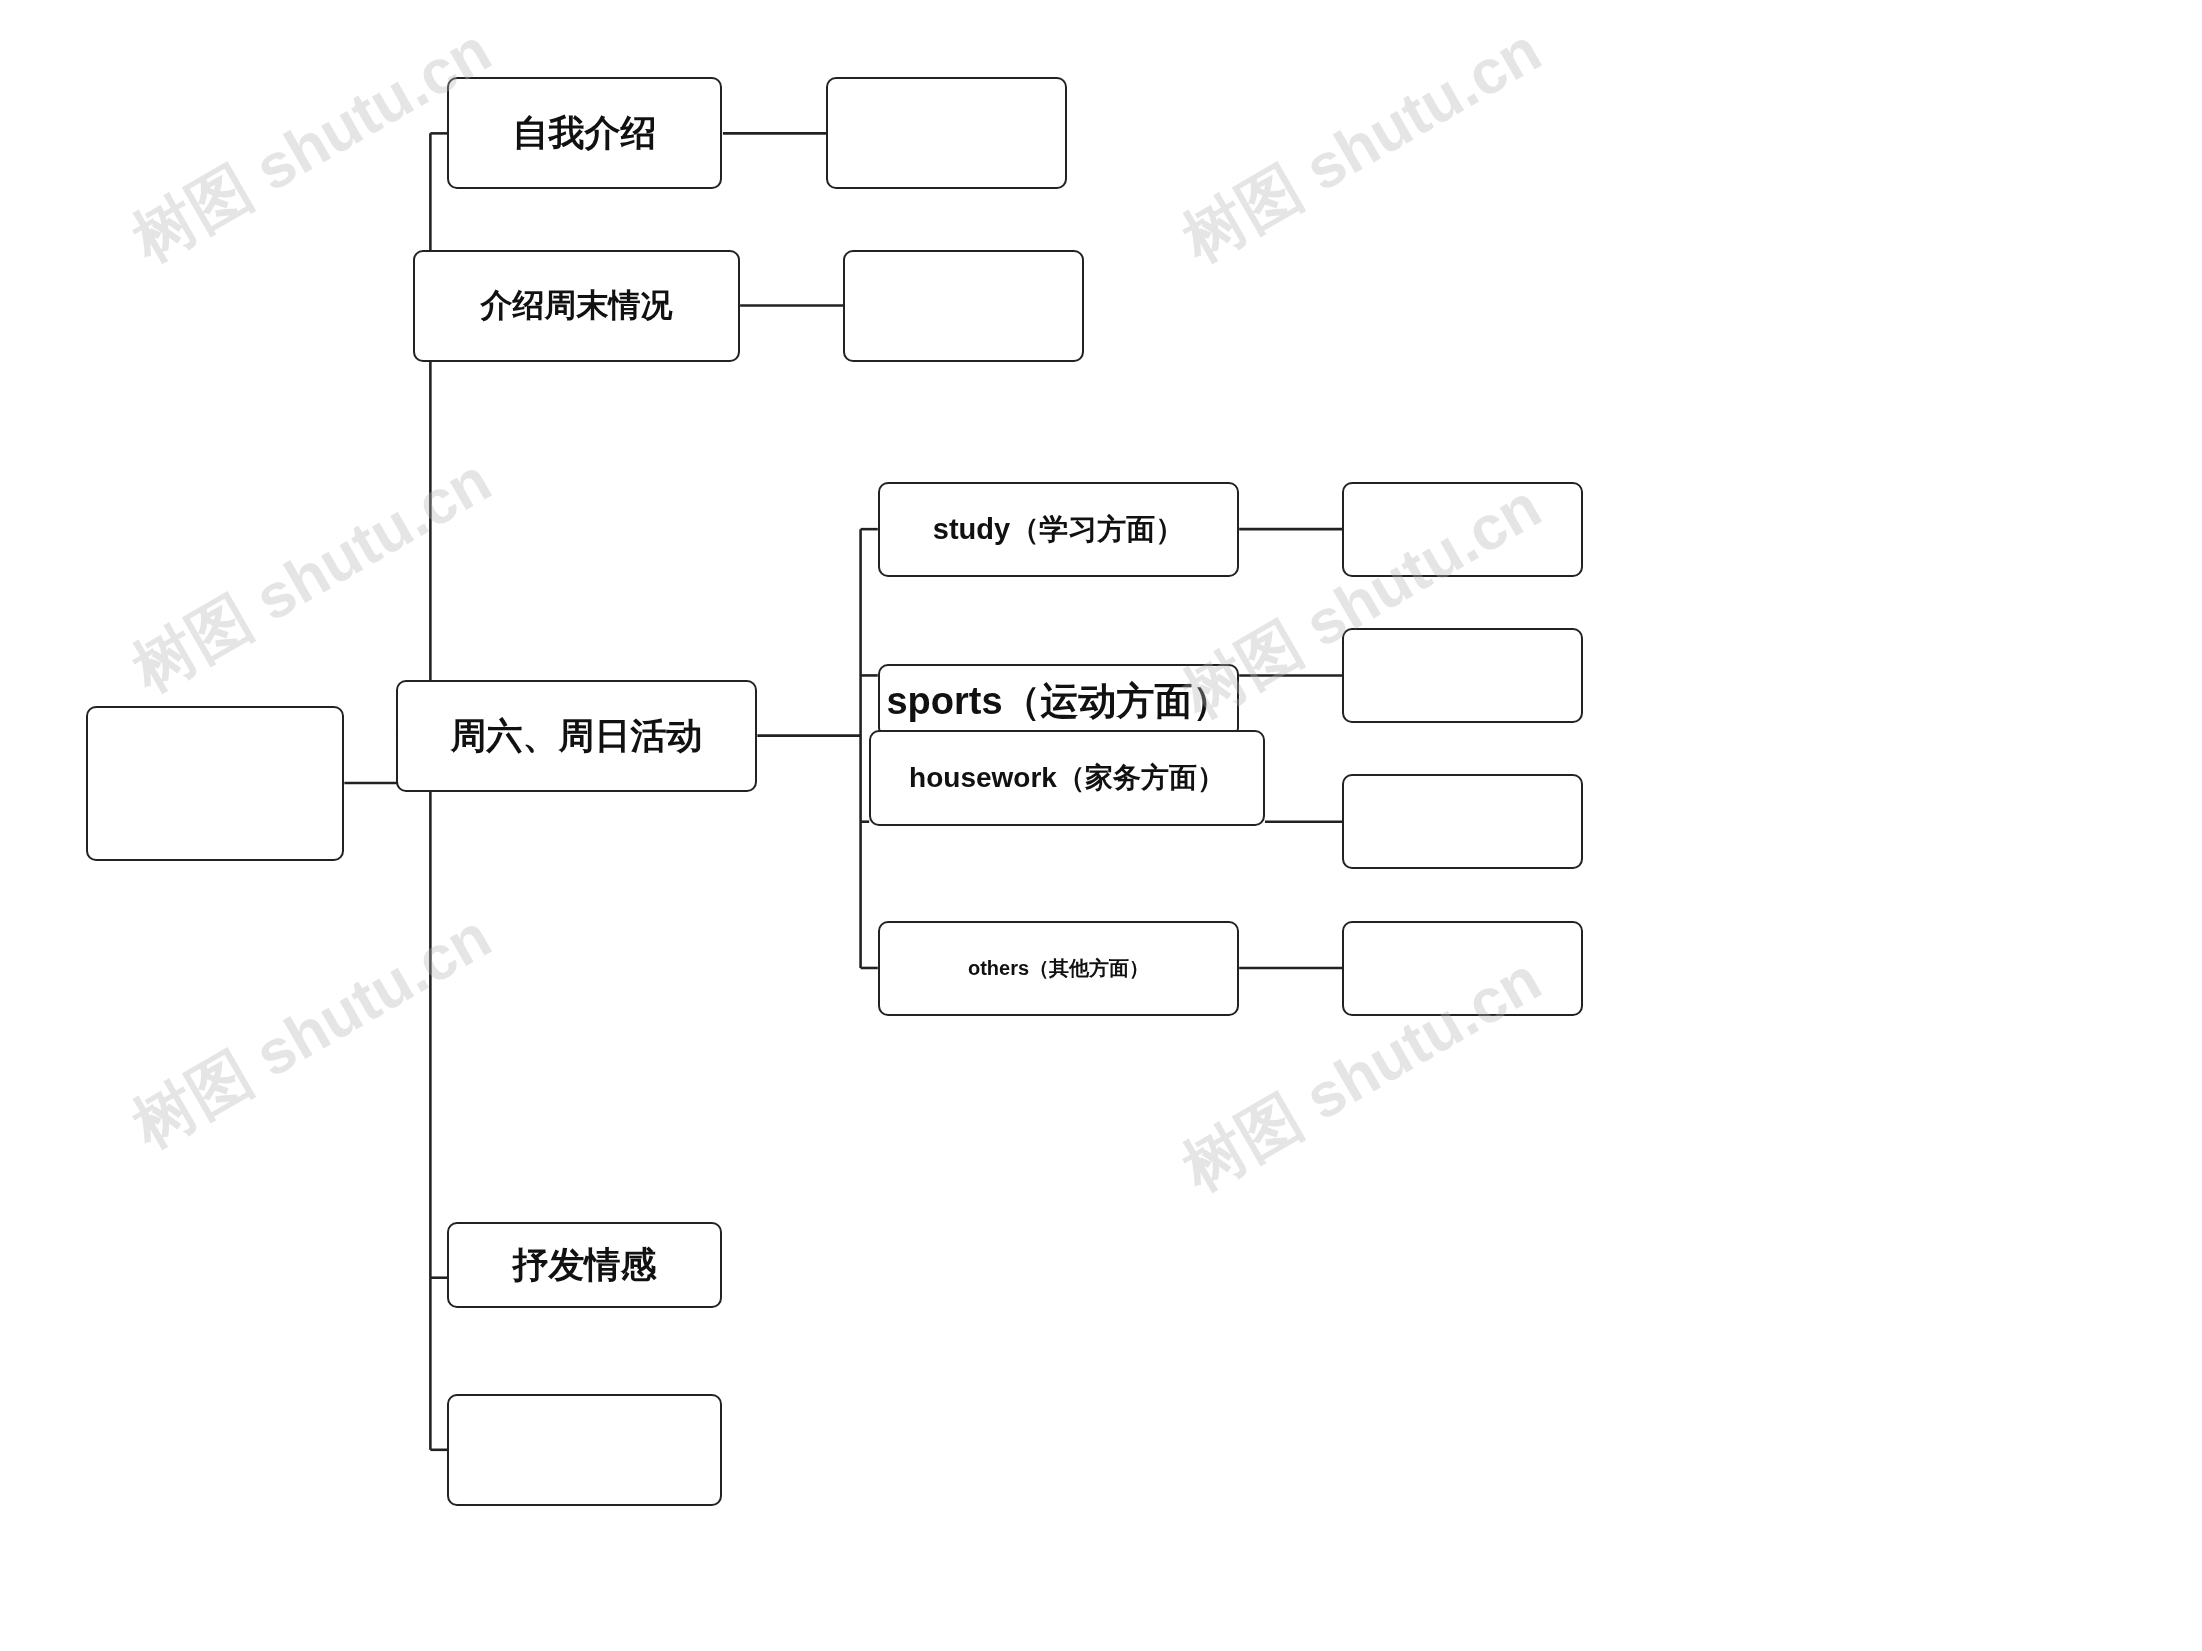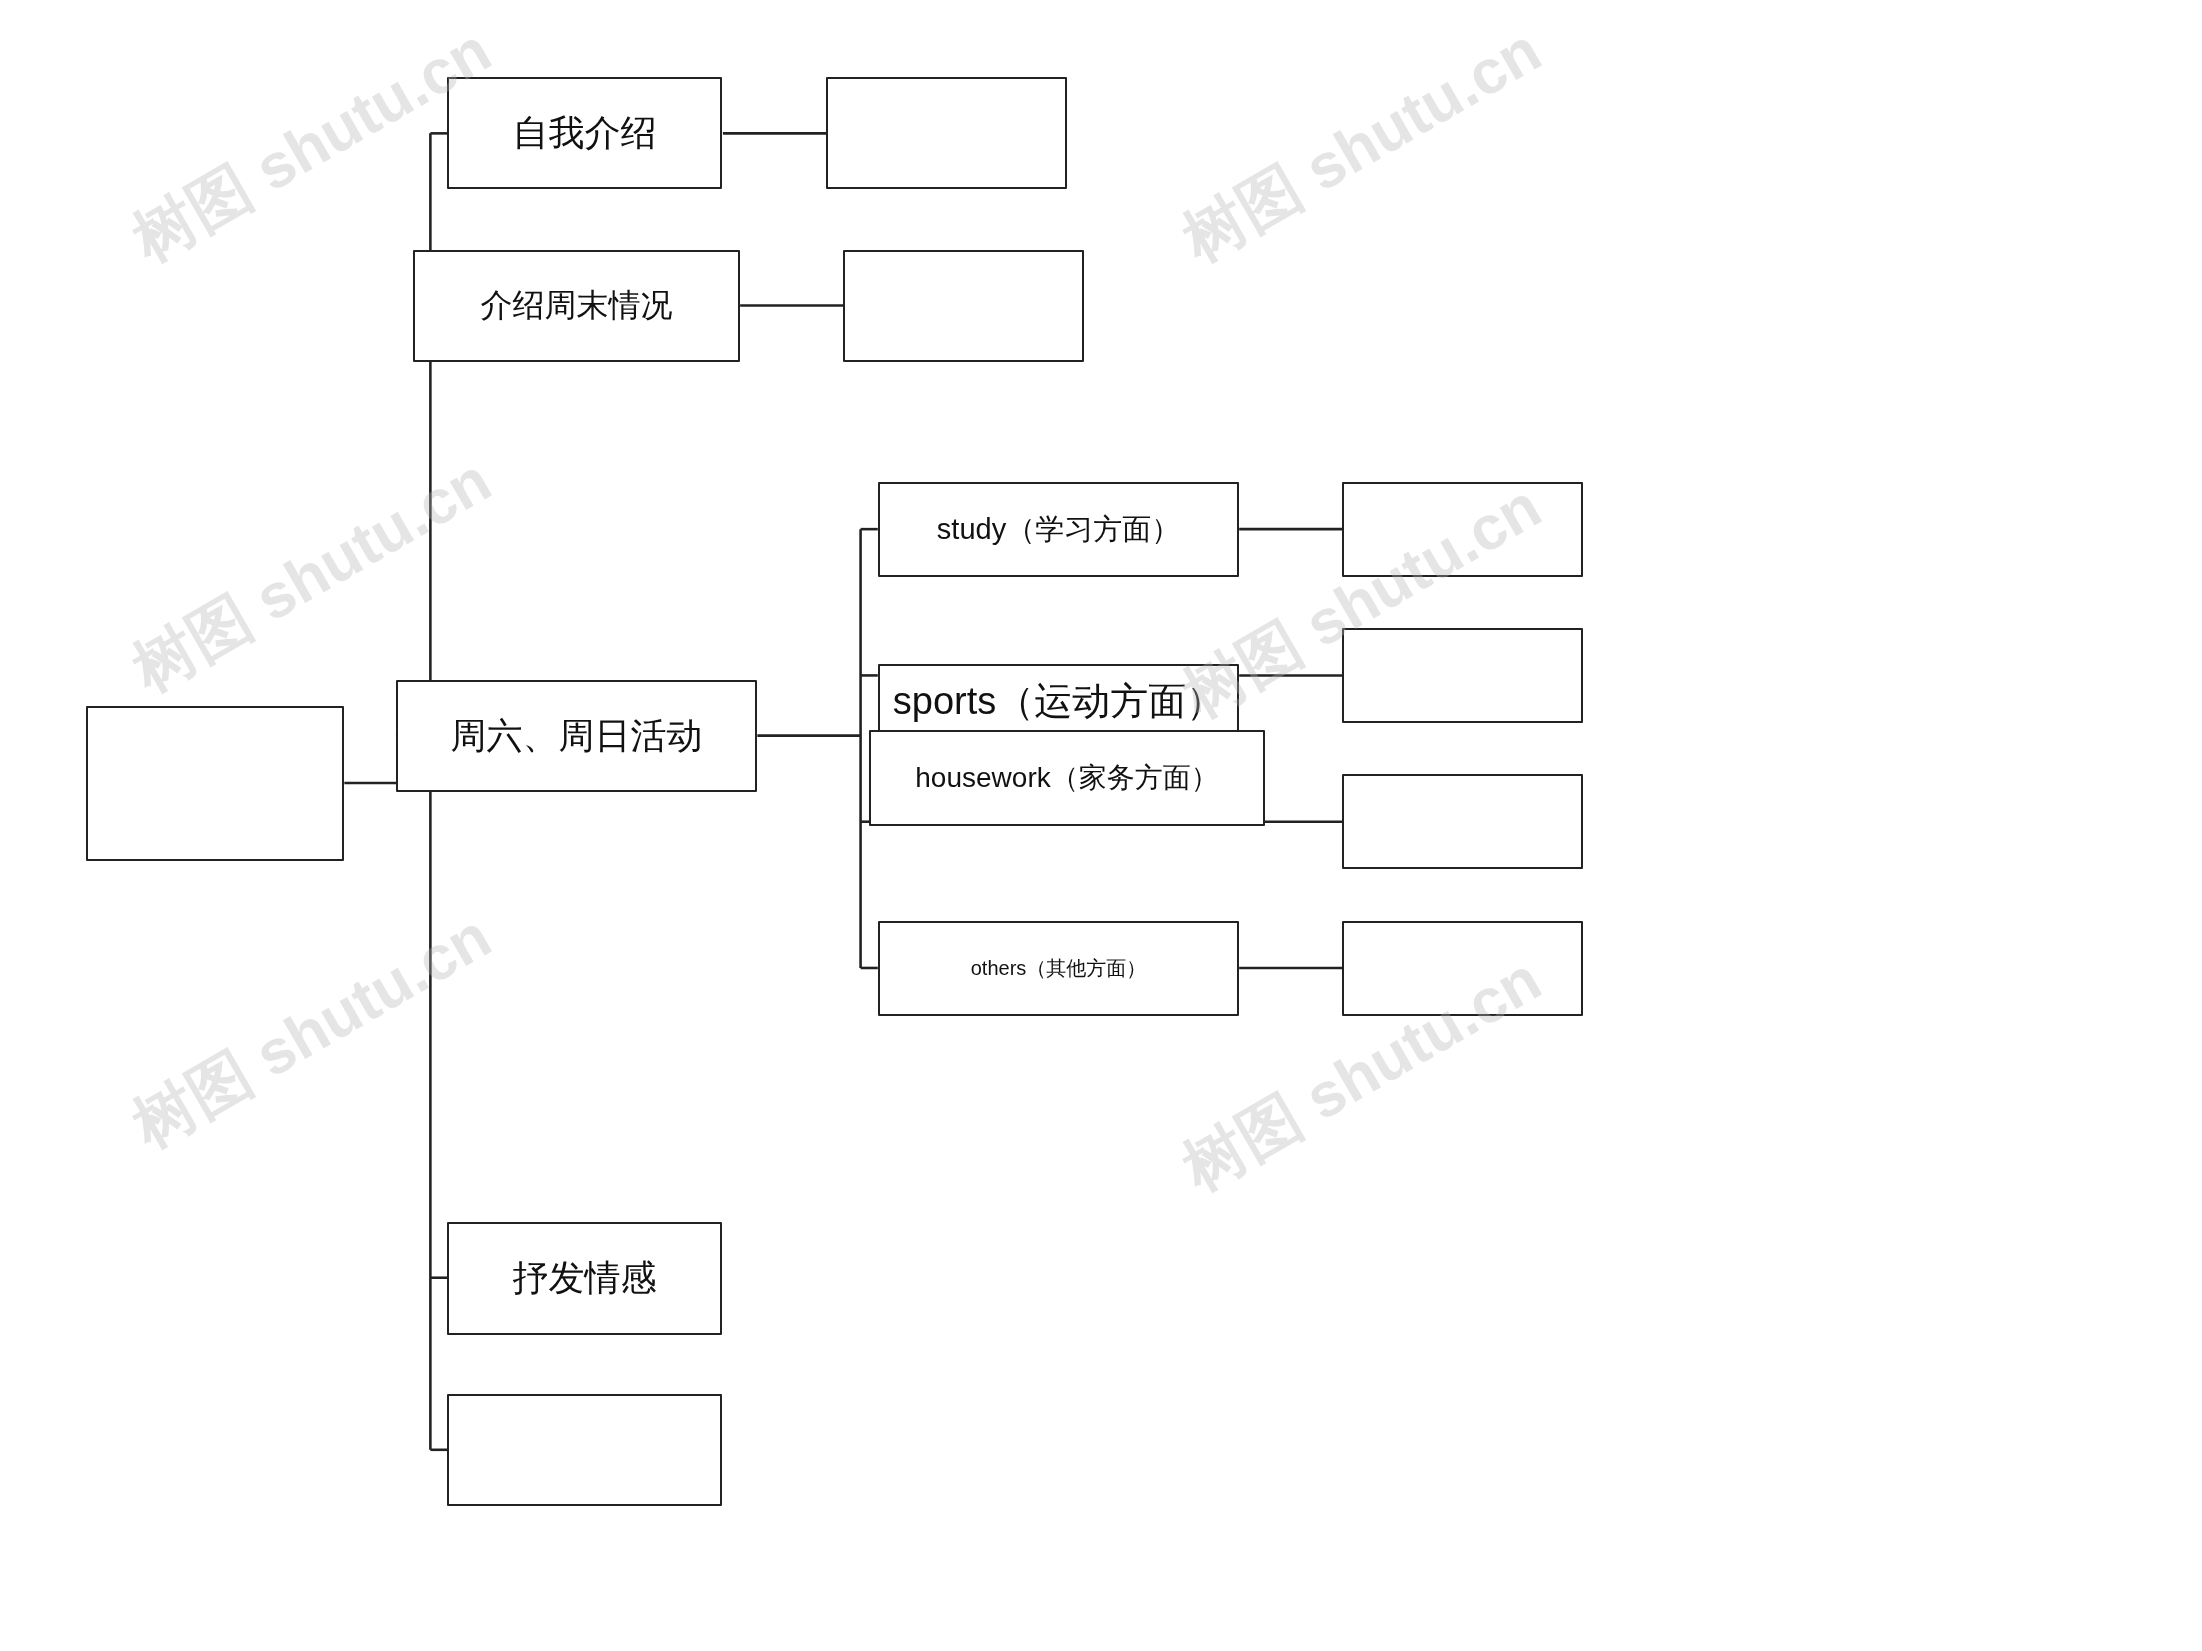--- a/index.html
+++ b/index.html
@@ -27,27 +27,27 @@
     .diagram-container {
       position: absolute;
       top: 0; left: 0;
       width: 2203px;
       height: 1652px;
     }
 
     .node-box {
       position: absolute;
       border: 2.6px solid #222;
-      border-radius: 1px;
+      border-radius: 10px;
       background: #fff;
       display: flex;
       align-items: center;
       justify-content: center;
       font-size: 33px;
-      font-weight: normal;
+      font-weight: bold;
       color: #111;
     }
 
     
     .lines-svg {
       position: absolute;
       top: 0; left: 0;
       width: 2203px;
       height: 1652px;
       pointer-events: none;
@@ -114,21 +114,21 @@
   </div>
 
   <div class="node-box" style="left:413px;top:250px;width:327px;height:112px;font-size:32px;">
     <span>介绍周末情况</span>
   </div>
 
   <div class="node-box" style="left:396px;top:680px;width:361px;height:112px;font-size:36px;">
     <span>周六、周日活动</span>
   </div>
 
-  <div class="node-box" style="left:447px;top:1222px;width:275px;height:113px;font-size:36px;">
+  <div class="node-box" style="left:447px;top:1222px;width:275px;height:86px;font-size:36px;">
     <span>抒发情感</span>
   </div>
 
   <div class="node-box" style="left:447px;top:1394px;width:275px;height:112px;">
   </div>
 
   <div class="node-box" style="left:826px;top:77px;width:241px;height:112px;">
   </div>
 
   <div class="node-box" style="left:843px;top:250px;width:241px;height:112px;">

